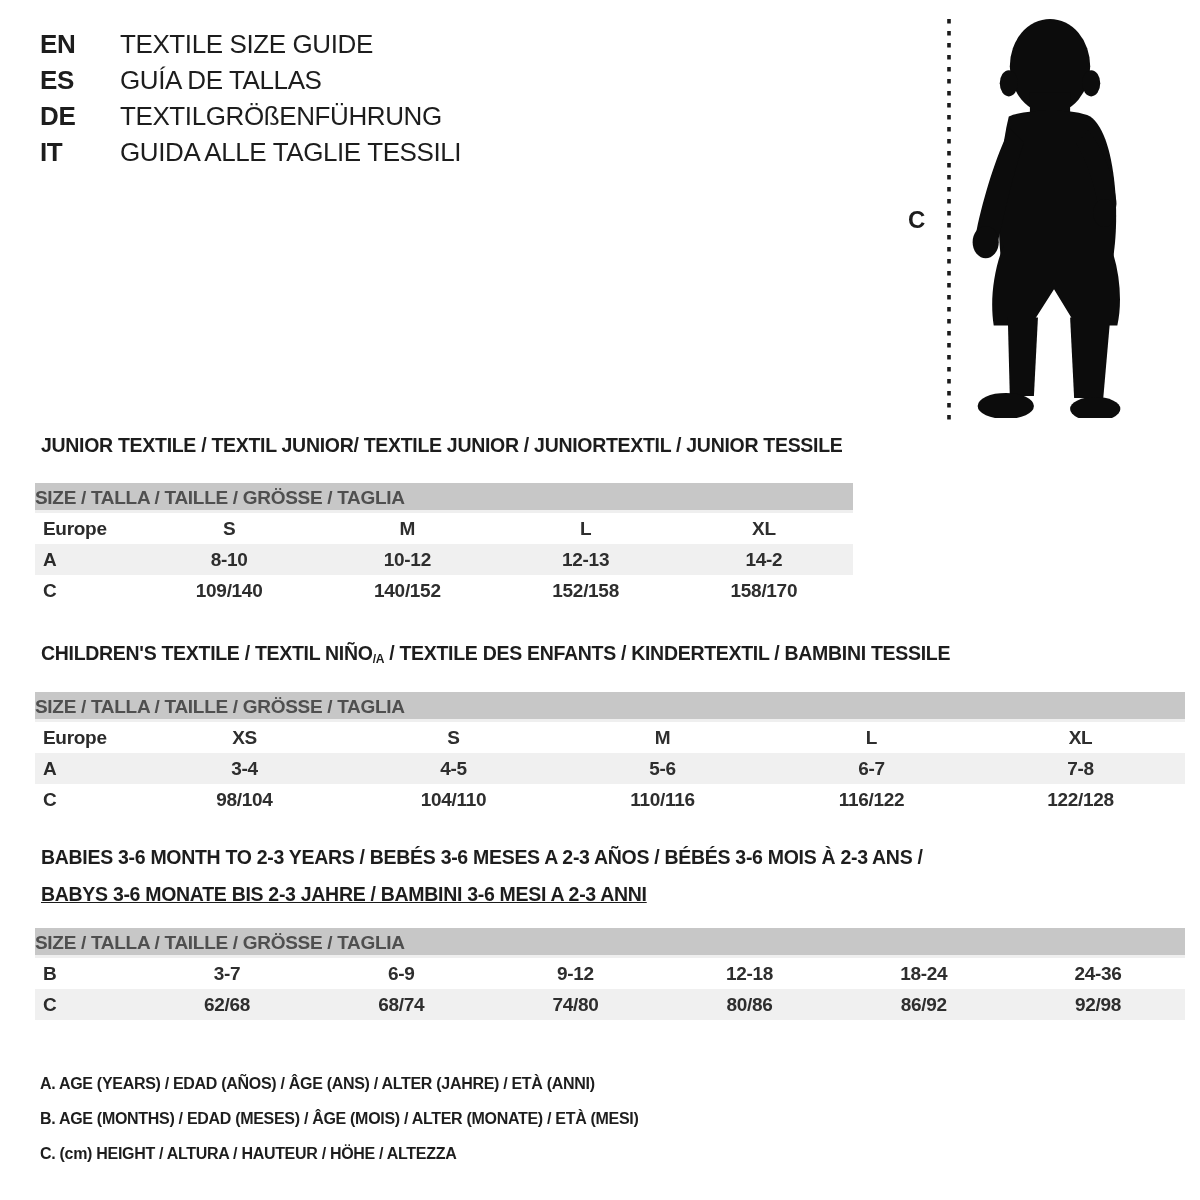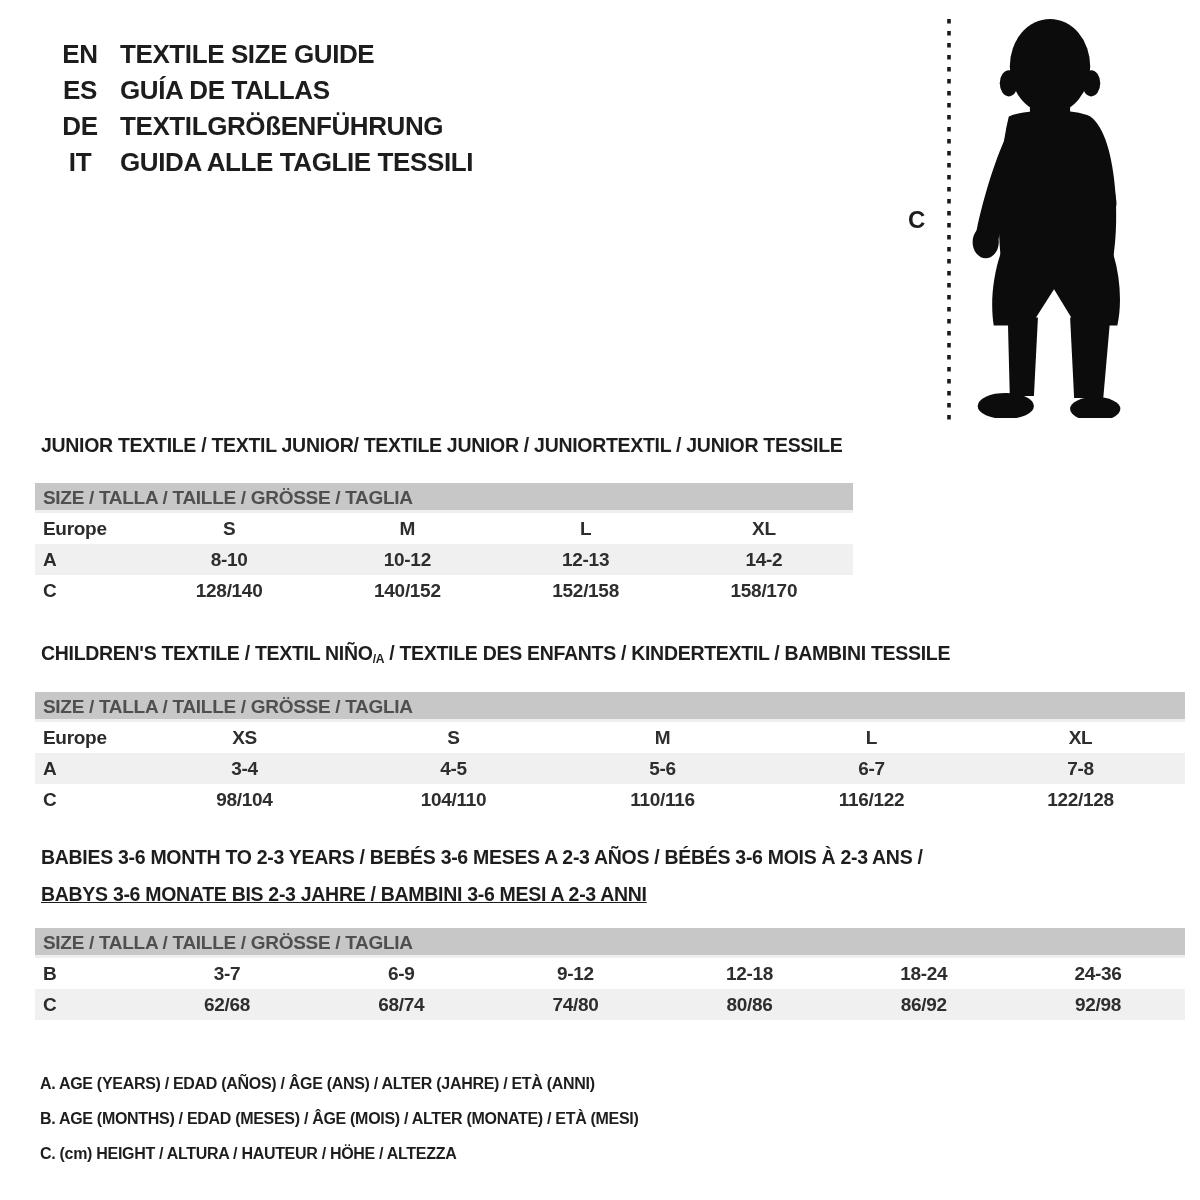--- a/index.html
+++ b/index.html
@@ -6,24 +6,24 @@
   html,body { background:#ffffff; }
   body {
     width:1200px; height:1200px; position:relative; overflow:hidden;
     font-family:"Liberation Sans","DejaVu Sans",sans-serif;
     color:#1d1d1d;
     -webkit-font-smoothing:antialiased;
   }
   .cond { font-stretch:87.5%; letter-spacing:-0.4px; }
 
   
-  .lang-block { position:absolute; left:40px; top:36px;text-align:center; }
+  .lang-block { position:absolute; left:40px; top:26px; }
   .lang-row { display:flex; height:36px; align-items:center; }
   .lang-code  { width:80px; font-size:26px; font-weight:700; }
-  .lang-title { font-size:26px; font-weight:700; white-space:nowrap; }
+  .lang-title { font-size:26px; font-weight:400; white-space:nowrap; }
 
   
   .height-label { position:absolute; left:908px; top:206px; font-size:24px; font-weight:700; }
   .dash-line { position:absolute; left:944px; top:15px; }
   .silhouette { position:absolute; left:963px; top:16px; }
 
   
   .section { position:absolute; left:35px; }
   #junior-section   { top:434px; width:818px; }
   #children-section { top:642px; width:1150px; }
@@ -35,21 +35,20 @@
   }
   .heading-sub { font-size:0.62em; vertical-align:-0.28em; font-weight:700; }
   .heading-gap-1 { margin-bottom:26px; }
   .heading-line2 { margin-top:14px;text-decoration:underline; }
   .heading-gap-2 { margin-bottom:22px; }
 
   .size-bar {
     height:30px; line-height:30px;
     background:#c7c7c7; color:#4f4f4f;
     font-size:19px; font-weight:700; letter-spacing:-0.3px;
-    padding-left:8px;
     border-bottom:3px solid #efefef;
   }
 
   .t-row { display:flex; align-items:center; height:31px; font-size:19px; font-weight:700; letter-spacing:-0.3px; }
   .t-row.striped { background:#f0f0f0; }
   .t-label { width:105px; padding-left:8px; color:#2b2b2b; }
   .t-cell  { flex:1; text-align:center; color:#2e2e2e; }
 
   
   .legend { position:absolute; left:40px; top:1066px; }
@@ -121,21 +120,21 @@
   </div>
   <div class="t-row striped">
     <div class="t-label">A</div>
     <div class="t-cell">8-10</div>
     <div class="t-cell">10-12</div>
     <div class="t-cell">12-13</div>
     <div class="t-cell">14-2</div>
   </div>
   <div class="t-row">
     <div class="t-label">C</div>
-    <div class="t-cell">128/140</div>
+    <div class="t-cell">109/140</div>
     <div class="t-cell">140/152</div>
     <div class="t-cell">152/158</div>
     <div class="t-cell">158/170</div>
   </div>
 </div>
 
 <div class="section" id="children-section">
   <div class="section-heading heading-gap-1"><span>CHILDREN'S TEXTILE / TEXTIL NIÑO</span><span class="heading-sub">/A</span><span> / TEXTILE DES ENFANTS / KINDERTEXTIL / BAMBINI TESSILE</span></div>
   <div class="size-bar">SIZE / TALLA / TAILLE / GRÖSSE / TAGLIA</div>
   <div class="t-row">

